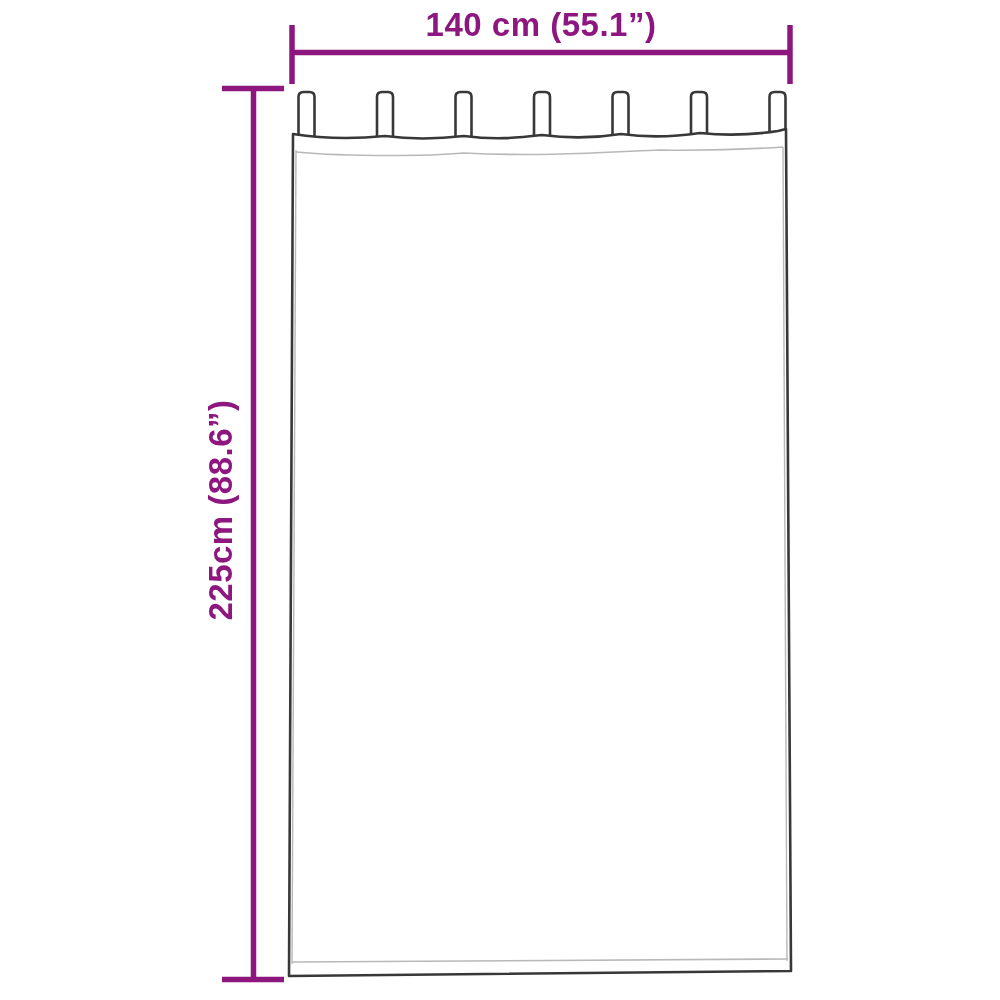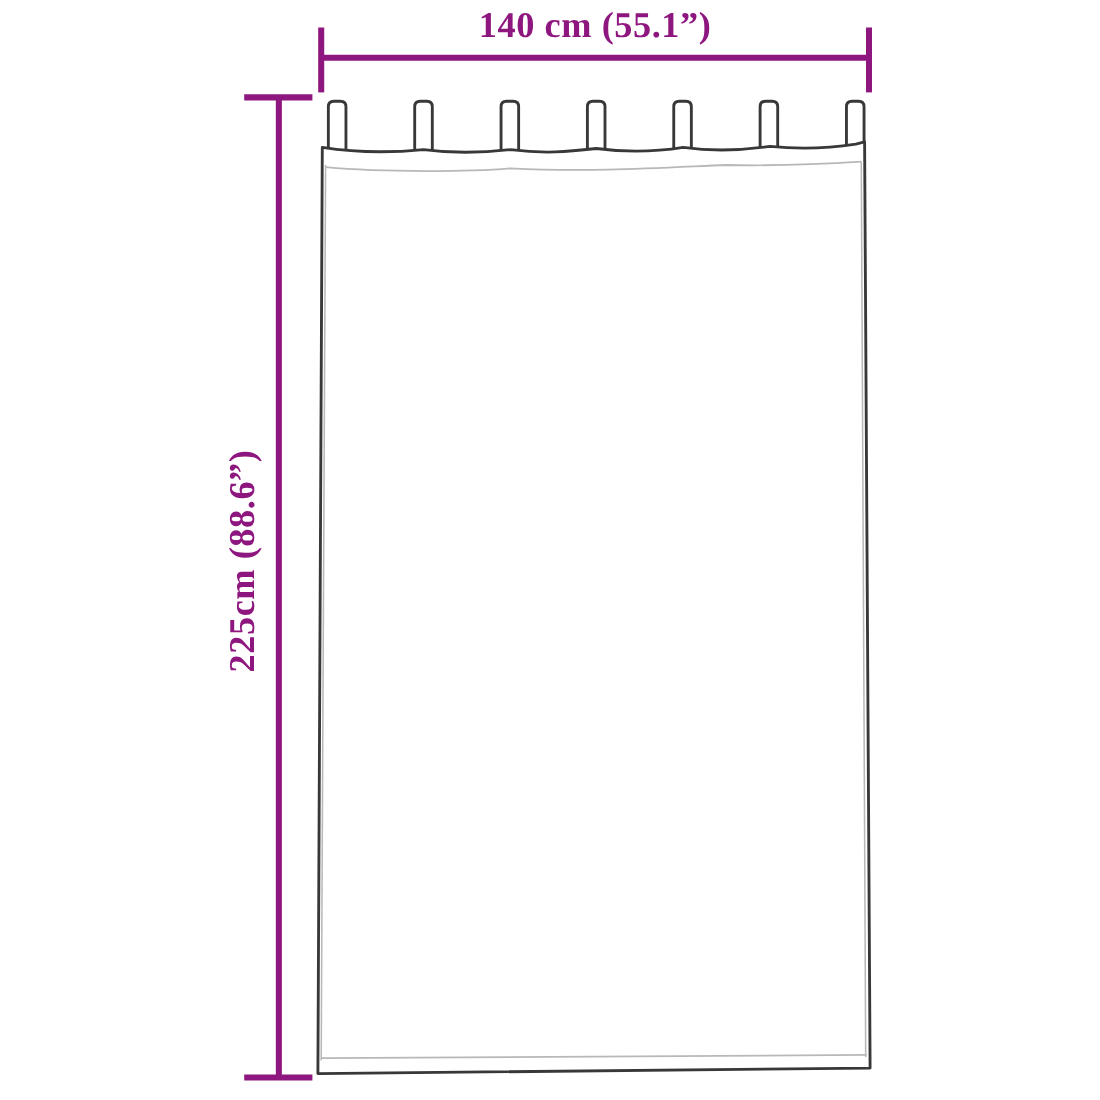--- a/index.html
+++ b/index.html
@@ -5,21 +5,21 @@
   html, body {
     margin: 0;
     padding: 0;
     background: #ffffff;
   }
   .canvas {
     position: relative;
     width: 932px;
     height: 1000px;
     background: var(--bg-color, #ffffff);
-    font-family: Liberation Serif, serif;
+    font-family: Liberation Sans, sans-serif;
     overflow: hidden;
   }
   .canvas svg {
     position: absolute;
     top: 0;
     left: 0;
   }
   .dim-label {
     position: absolute;
     color: var(--dim-color, #8e177f);

